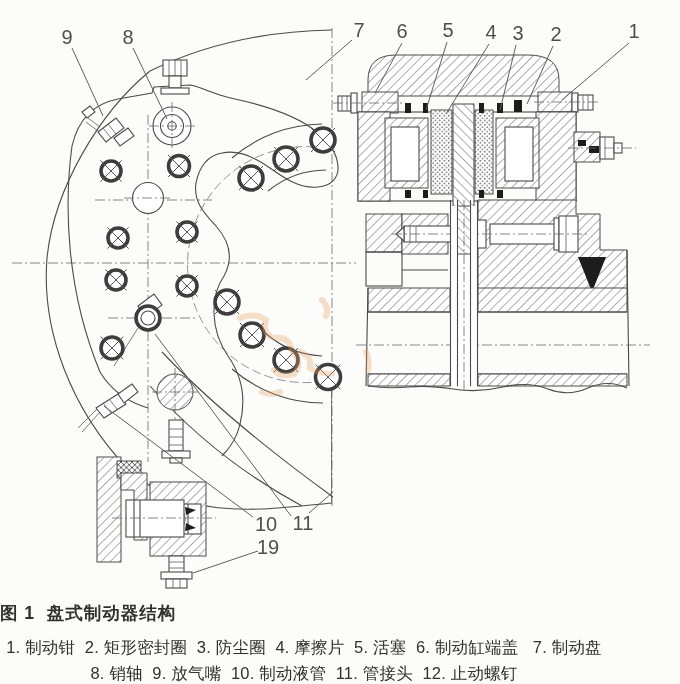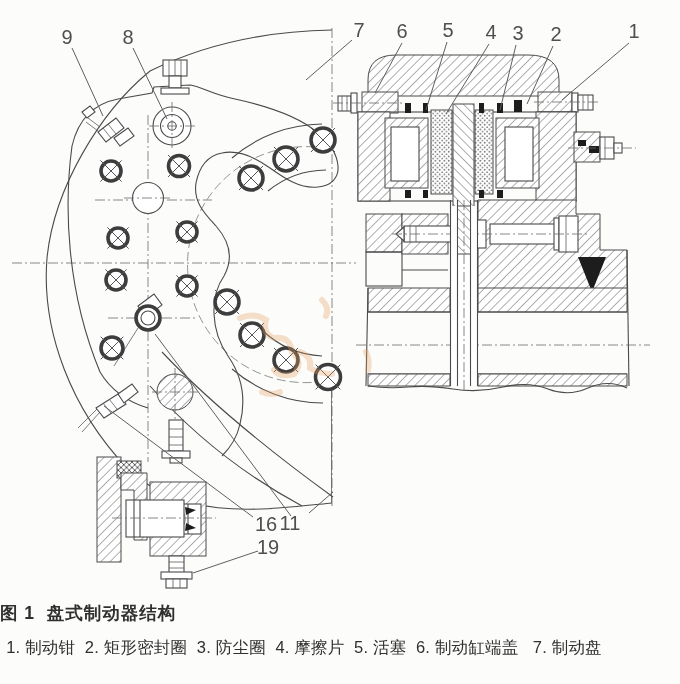--- a/index.html
+++ b/index.html
@@ -357,19 +357,20 @@
 
   <span class="callout" style="left:67px;top:37px">9</span>
   <span class="callout" style="left:128px;top:37px">8</span>
   <span class="callout" style="left:359px;top:30px">7</span>
   <span class="callout" style="left:402px;top:31px">6</span>
   <span class="callout" style="left:448px;top:30px">5</span>
   <span class="callout" style="left:491px;top:32px">4</span>
   <span class="callout" style="left:518px;top:33px">3</span>
   <span class="callout" style="left:556px;top:34px">2</span>
   <span class="callout" style="left:634px;top:31px">1</span>
-  <span class="callout" style="left:266px;top:524px">16</span>
-  <span class="callout" style="left:290px;top:523px">11</span>
+  <span class="callout" style="left:266px;top:524px">10</span>
+  <span class="callout" style="left:303px;top:523px">11</span>
   <span class="callout" style="left:268px;top:547px">19</span>
 
   <div class="caption">图 1  盘式制动器结构</div>
   <div class="legend-line legend-1">1. 制动钳  2. 矩形密封圈  3. 防尘圈  4. 摩擦片  5. 活塞  6. 制动缸端盖   7. 制动盘</div>
+  <div class="legend-line legend-2">8. 销轴  9. 放气嘴  10. 制动液管  11. 管接头  12. 止动螺钉</div>
 </div>
 
 </body></html>

